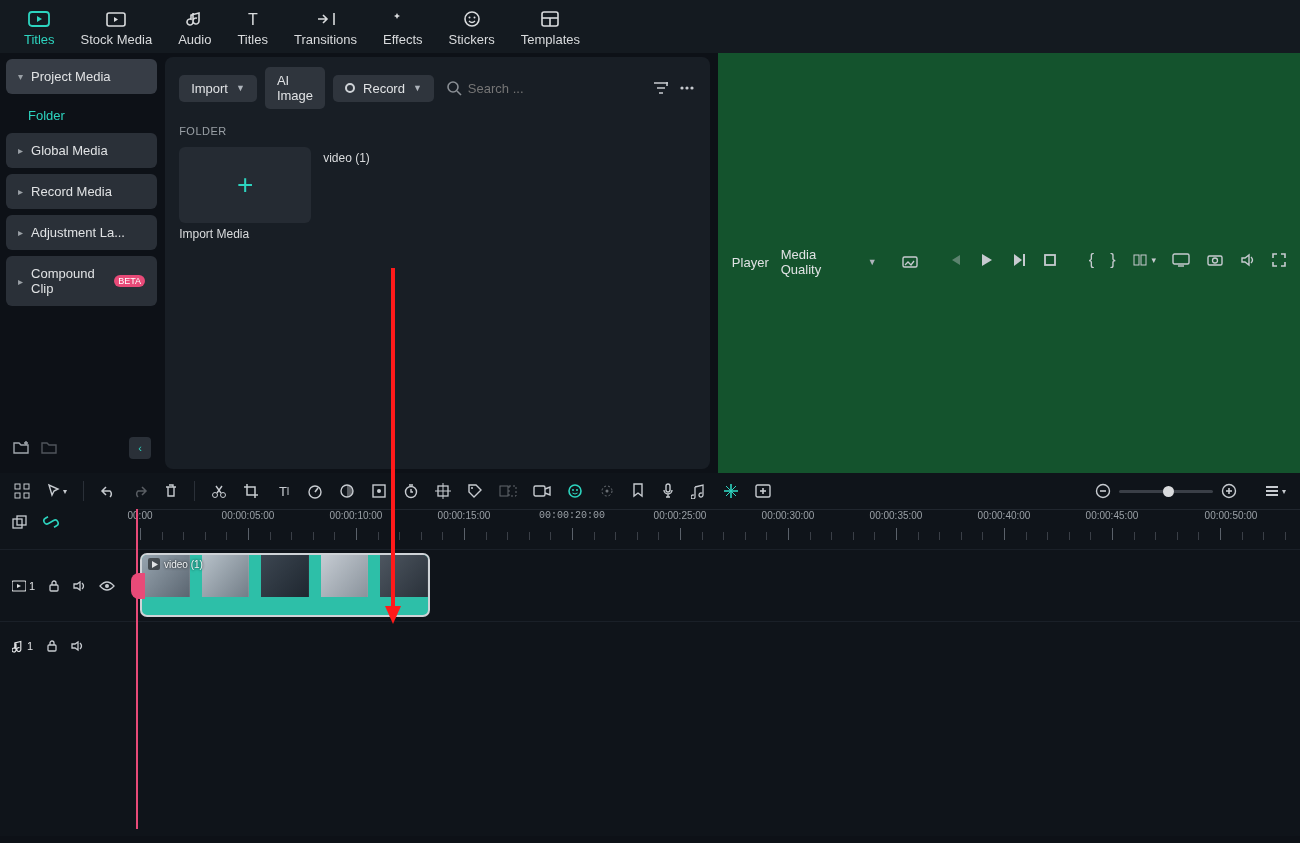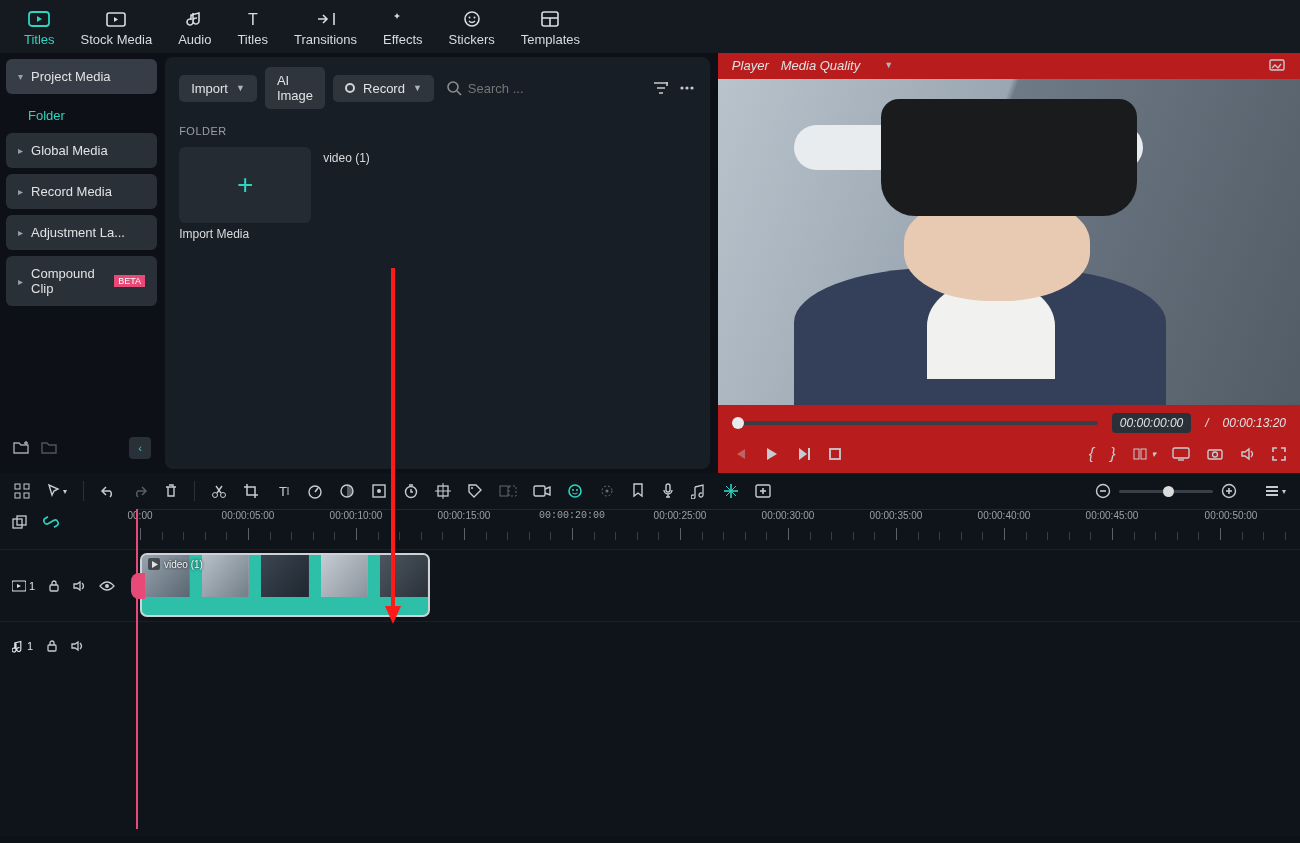--- a/index.html
+++ b/index.html
@@ -11,21 +11,21 @@
 .tab.active { color: #2dd4bf; }
 .tab .ico { height: 22px; display: flex; align-items: center; justify-content: center; margin-bottom: 2px; color: inherit; }
 
 
 .mid { display: flex; height: 420px; }
 .sidebar { width: 174px; background: #0d1117; padding: 6px; display: flex; flex-direction: column; }
 .side-item { background: #2a3038; border-radius: 6px; padding: 10px 12px; margin-bottom: 6px; font-size: 13px; display: flex; align-items: center; cursor: pointer; }
 .side-item .chev { font-size: 10px; margin-right: 8px; color: #9aa0a6; }
 .side-item.current { background: #373d46; }
 .side-sub { padding: 8px 12px 10px 22px; font-size: 13px; color: #2dd4bf; cursor: pointer; }
-.side-item .beta { background: #e84a78; color: #fff; font-size: 9px; padding: 1px 4px; border-radius: 0; margin-left: 16px; }
+.side-item .beta { background: #e84a78; color: #fff; font-size: 9px; padding: 1px 4px; border-radius: 6px; margin-left: 16px; }
 .side-footer { margin-top: auto; display: flex; align-items: center; padding: 8px 6px; gap: 10px; }
 .side-footer .ico-btn { color: #a0a6ad; cursor: pointer; }
 .collapse { margin-left: auto; background: #2a3038; border-radius: 4px; width: 22px; height: 22px; display: flex; align-items: center; justify-content: center; color: #2dd4bf; cursor: pointer; font-size: 11px; }
 
 .browser { flex: 1; background: #181e25; border-radius: 8px; margin: 4px 8px 4px 2px; padding: 10px 14px; display: flex; flex-direction: column; }
 .btoolbar { display: flex; align-items: center; gap: 8px; }
 .pill { background: #2f353d; border-radius: 5px; padding: 6px 12px; font-size: 13px; display: flex; align-items: center; gap: 8px; cursor: pointer; }
 .pill .car { font-size: 9px; color: #aeb4bb; }
 .rec-dot { width: 10px; height: 10px; border-radius: 50%; border: 2px solid #cfd3d7; display: inline-block; }
 .search { flex: 1; display: flex; align-items: center; gap: 6px; color: #8a8f95; font-size: 13px; padding-left: 4px; }
@@ -42,21 +42,21 @@
 .clip-box .type-ico { position: absolute; left: 4px; bottom: 4px; width: 18px; height: 18px; background: rgba(0,0,0,.55); border-radius: 3px; display: flex; align-items: center; justify-content: center; }
 .clip-box .ok { position: absolute; right: 4px; bottom: 4px; width: 20px; height: 20px; background: #2dd4bf; border-radius: 50%; display: flex; align-items: center; justify-content: center; color: #0b2c27; font-size: 13px; font-weight: bold; }
 .clip-scene { position: absolute; inset: 0; display: flex; }
 .clip-scene span { flex: 1; }
 .cs1 { background: linear-gradient(135deg,#a7b2bd 0%,#6b7682 100%); }
 .cs2 { background: linear-gradient(135deg,#2b3039 0%,#1a1f26 100%); }
 .cs3 { background: linear-gradient(135deg,#c9d0d7 0%,#8995a1 100%); }
 .drag-arrow { position: absolute; left: 385px; top: 268px; pointer-events: none; z-index: 50; }
 .drag-arrow svg { display: block; }
 
-.player { width: 624px; background: #b91c1c; display: flex; flex-direction: column; font-style: italic; }
+.player { width: 624px; background: #14532d; display: flex; flex-direction: row; }
 .ptop { display: flex; align-items: center; padding: 4px 14px 6px; gap: 12px; font-size: 13px; }
 .quality { display: flex; align-items: center; gap: 24px; cursor: pointer; }
 .quality .car { font-size: 9px; color: #aeb4bb; }
 .preview { flex: 1; position: relative; overflow: hidden; }
 .pv-bg { position:absolute; inset:0; background: linear-gradient(110deg,#b9c3cc 0%,#9aa6b1 42%, #6e7a86 43%,#525c67 100%); }
 .pv-headset { position:absolute; top:6%; left:28%; width:44%; height:36%; background:#1a1b1d; border-radius:18px 18px 34px 34px; }
 .pv-strap { position:absolute; top:14%; left:13%; width:60%; height:14%; background:#e9ecef; border-radius:24px; }
 .pv-face { position:absolute; top:36%; left:32%; width:32%; height:32%; background:#e8c9b2; border-radius:44% 44% 46% 46%; }
 .pv-jacket { position:absolute; top:58%; left:13%; width:64%; height:44%; background:#34405a; border-radius:38% 38% 0 0; }
 .pv-shirt { position:absolute; top:62%; left:36%; width:22%; height:30%; background:#f1f2ef; border-radius:46% 46% 0 0; }
@@ -282,28 +282,20 @@
           </svg>
         </span>
     </div>
     <div class="preview">
       <div class="pv-bg"></div>
       <div class="pv-jacket"></div>
       <div class="pv-shirt"></div>
       <div class="pv-face"></div>
       <div class="pv-strap"></div>
       <div class="pv-headset"></div>
-    </div>
-    <div class="pbar">
-      <div class="scrub">
-          <span class="knob"></span>
-        </div>
-      <span style="background:#2a3038;padding:3px 8px;border-radius:4px;">00:00:00:00</span>
-      <span>/</span>
-      <span>00:00:13:20</span>
     </div>
     <div class="pctrls">
       <span class="ico-btn" style="opacity:.4">
           <svg width="16" height="14">
             <path d="M13 2 L5 7 L13 12 Z M3 2 v10" fill="currentColor"></path>
           </svg>
         </span>
       <span class="ico-btn">
           <svg width="16" height="14">
             <polygon points="3,1 3,13 13,7" fill="currentColor"></polygon>

